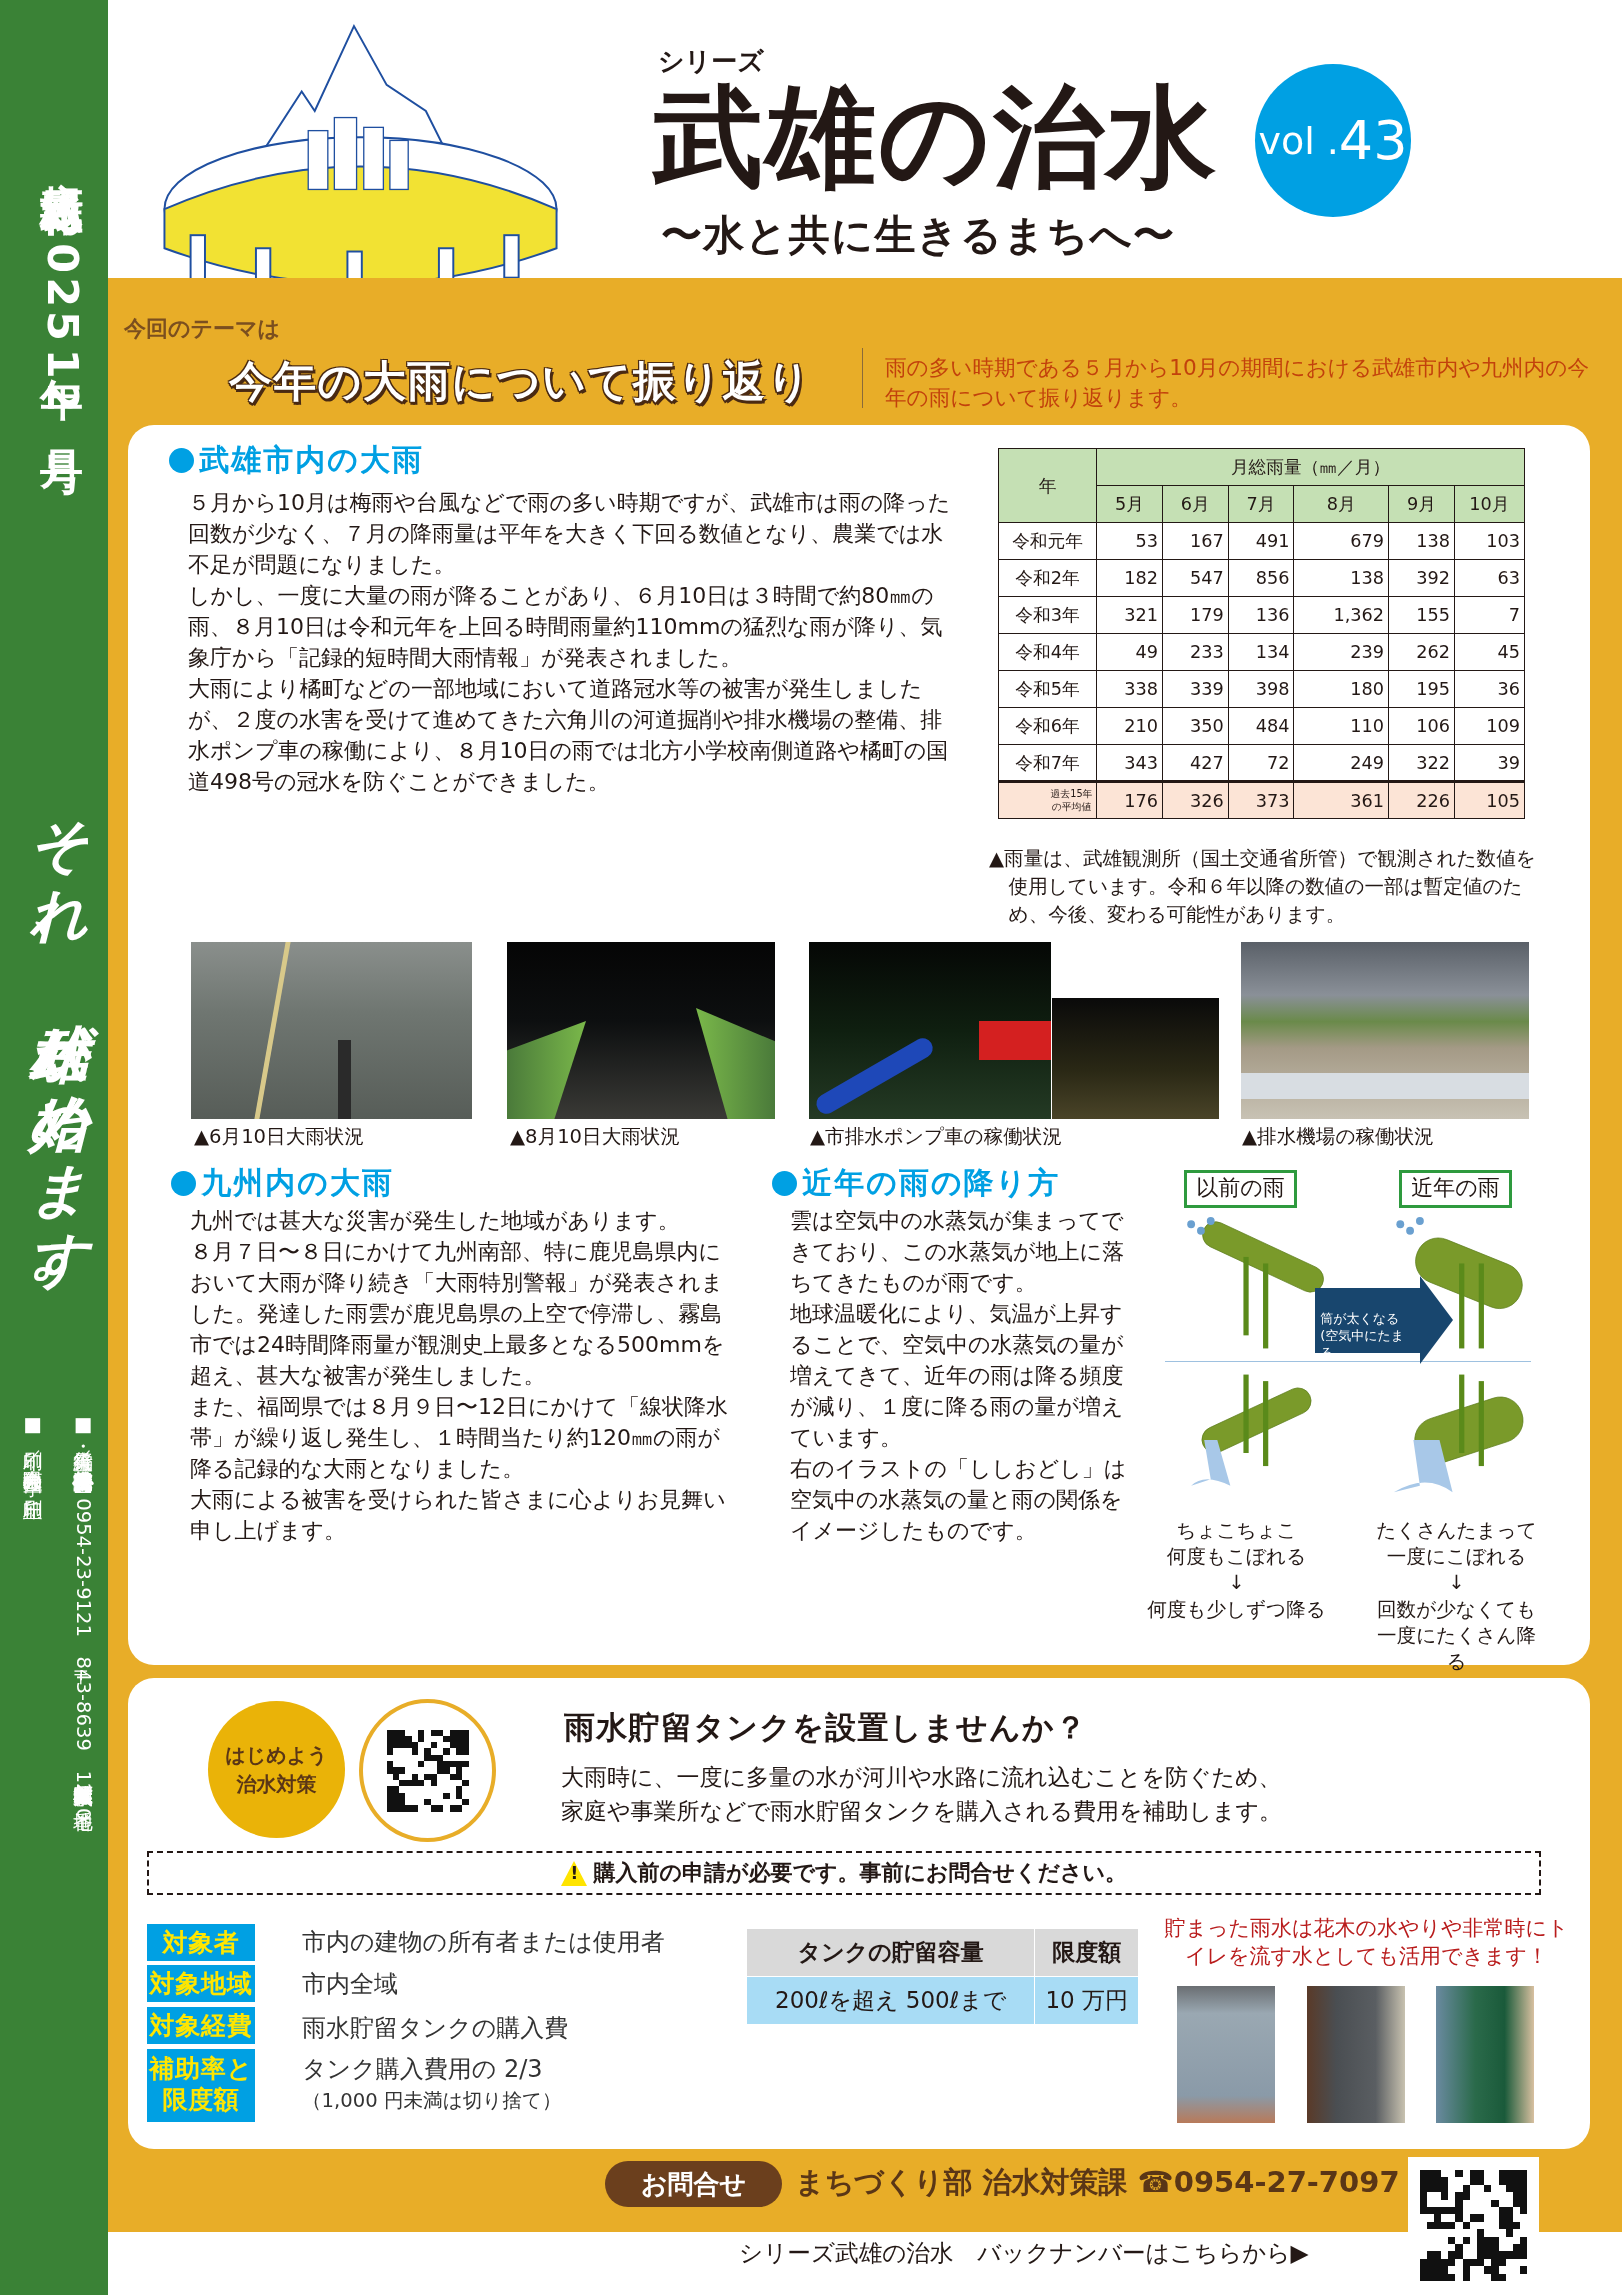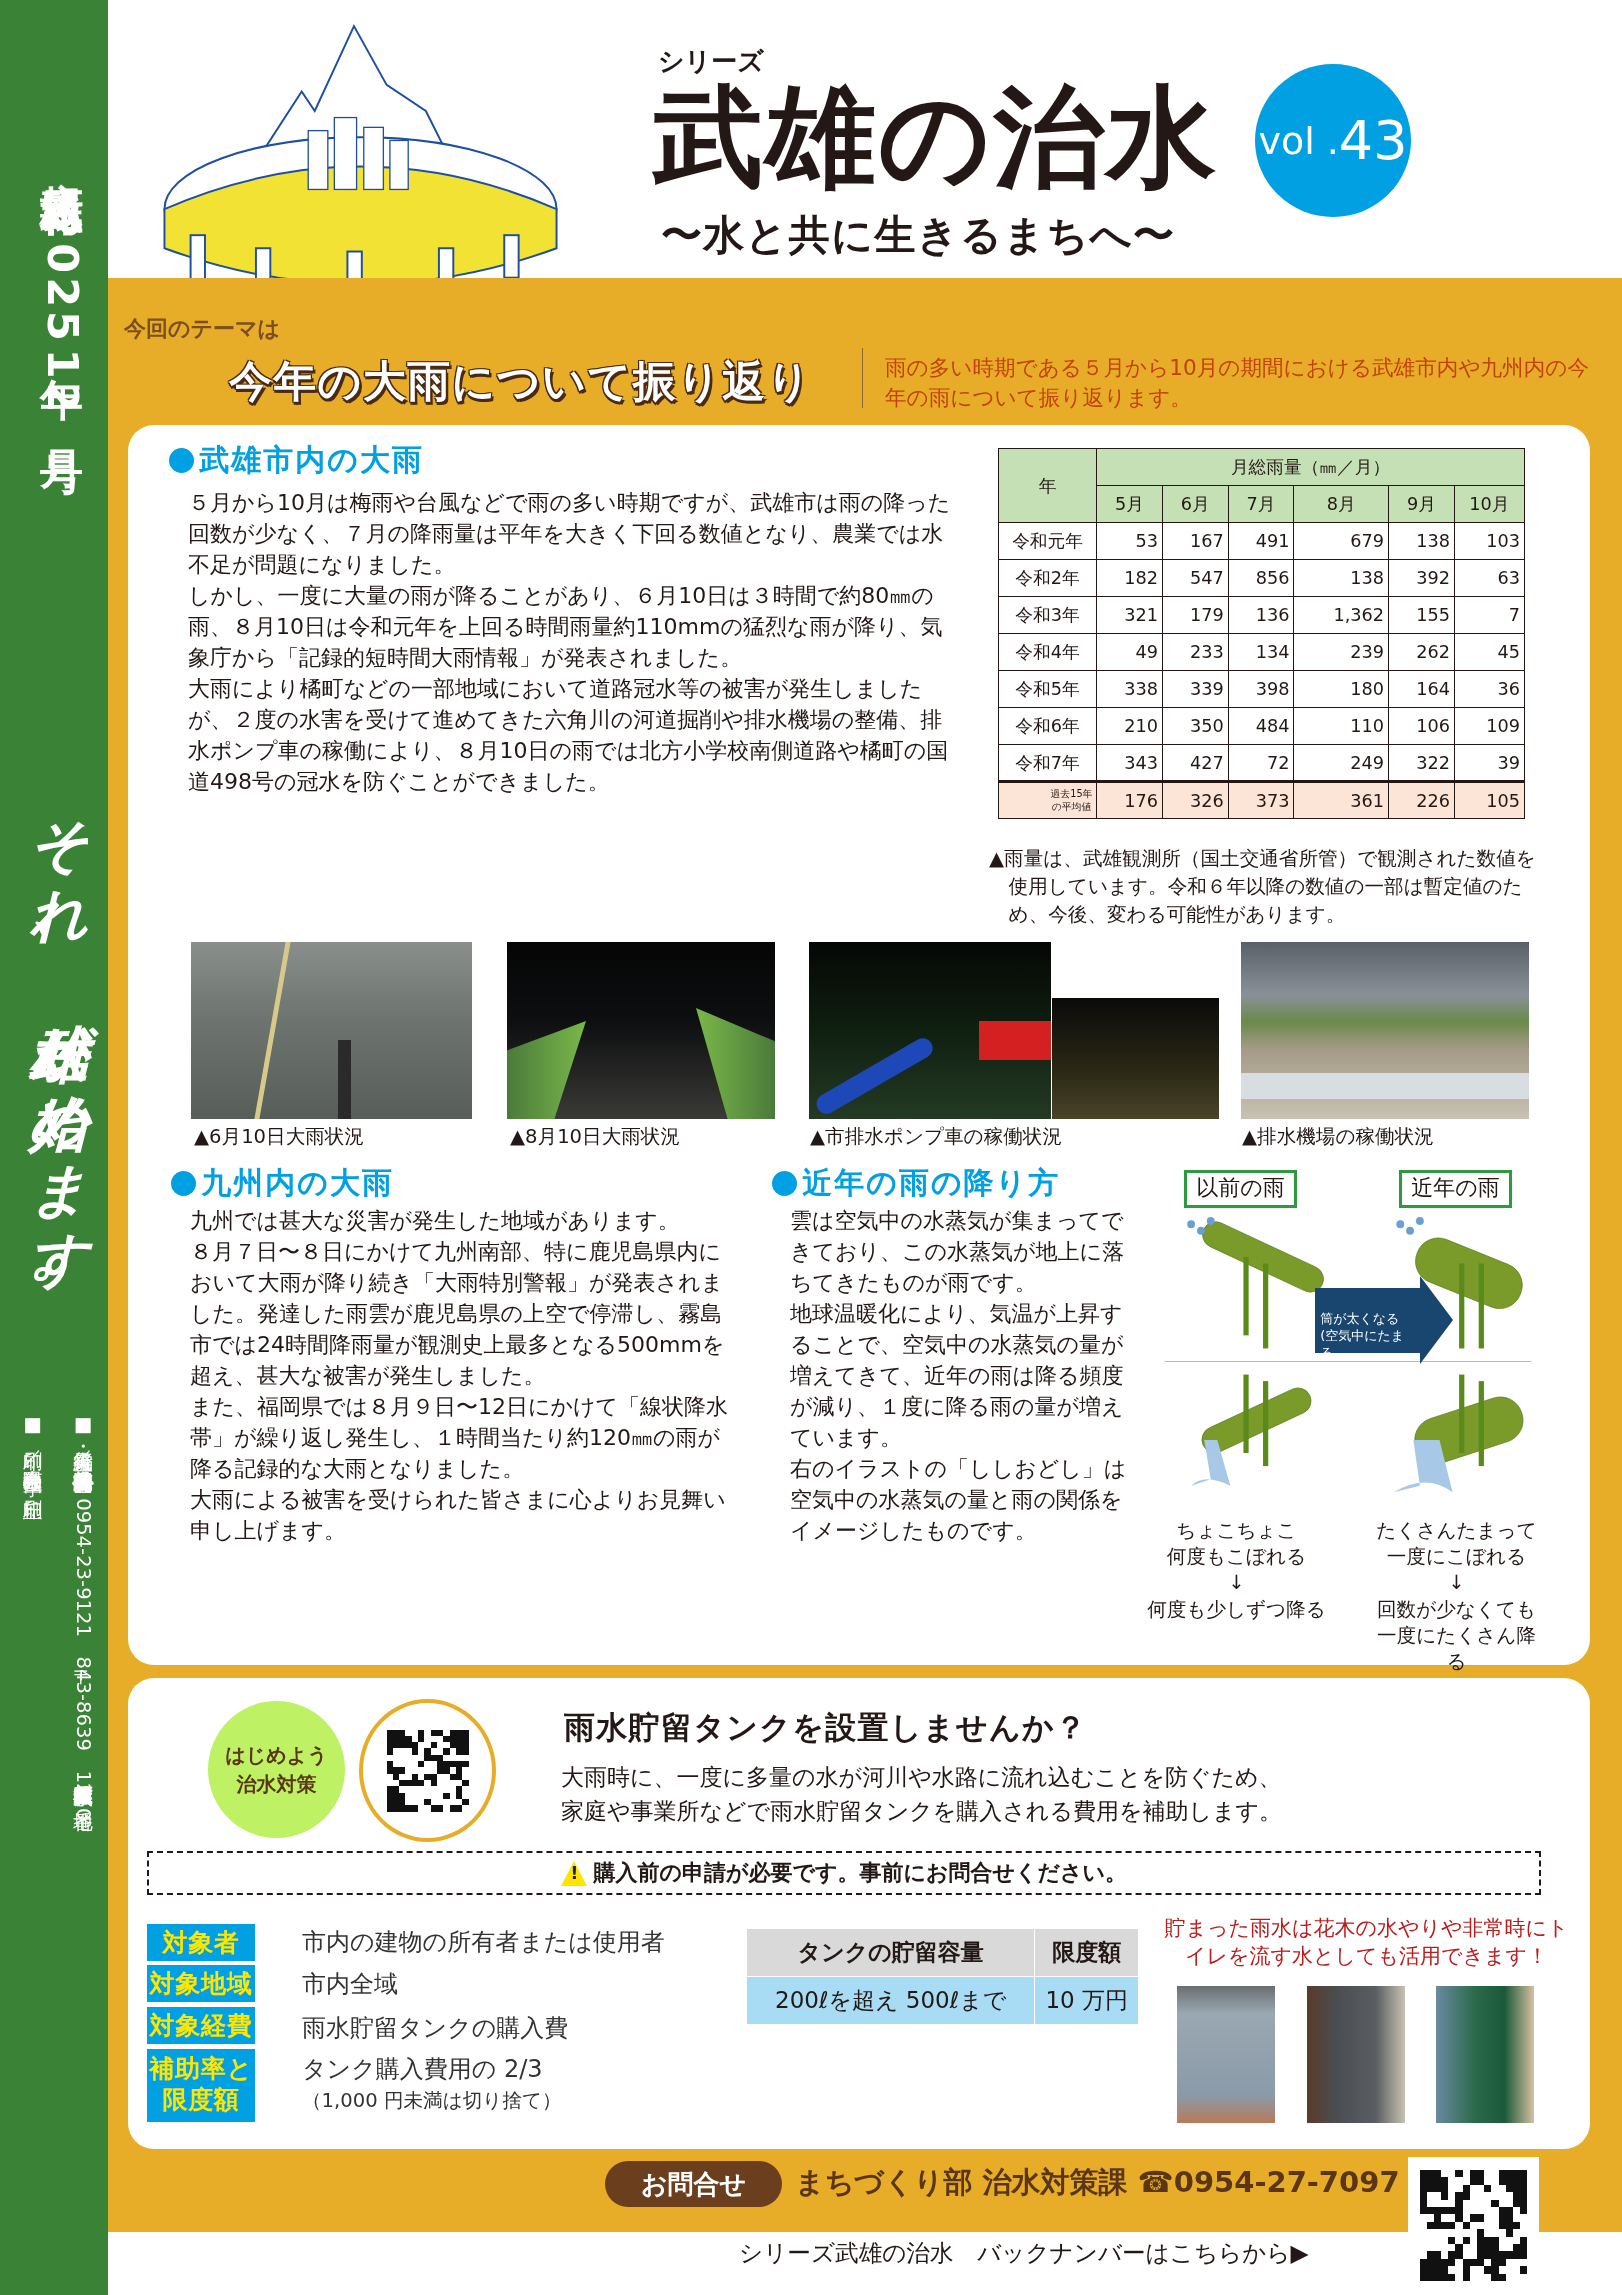--- a/index.html
+++ b/index.html
@@ -49,21 +49,21 @@
 
   .photo { position: absolute; overflow: hidden; }
   .cap { position: absolute; font-size: 19.6px; }
 
   
   .rain-box { position: absolute; border: 3.3px solid #2e9a3e; background: #fff; font-size: 22px; text-align: center; line-height: 30px; }
   .illus-text { position: absolute; font-size: 19.6px; text-align: center; line-height: 26px; }
   .arrow-band { position: absolute; left: 1315px; top: 1288px; width: 105px; height: 65px; background: #18466e; color: #fff; font-size: 13px; line-height: 17px; padding: 5.2px; }
 
   
-  .hajime-badge { position: absolute; left: 208px; top: 1701px; width: 137px; height: 137px; border-radius: 50%; background: #bef264; color: #5a3616; font-size: 20px; font-weight: bold; text-align: center; display: flex; align-items: center; justify-content: center; line-height: 29px; }
+  .hajime-badge { position: absolute; left: 208px; top: 1701px; width: 137px; height: 137px; border-radius: 50%; background: #eab308; color: #5a3616; font-size: 20px; font-weight: bold; text-align: center; display: flex; align-items: center; justify-content: center; line-height: 29px; }
   .qr-badge { position: absolute; left: 359px; top: 1699px; width: 137px; height: 143px; border-radius: 50%; border: 4.6px solid #e8ad28; background: #fff; display: flex; align-items: center; justify-content: center; }
   .qr { display: grid; grid-template-columns: repeat(11, 1fr); gap: 0; background: #fff; }
   .qr span { display: block; }
   .tank-title { position: absolute; left: 564px; top: 1707px; font-size: 31px; font-weight: bold; letter-spacing: 1.3px; }
   .tank-desc { position: absolute; left: 561px; top: 1760px; font-size: 23px; line-height: 34px; }
   .notice-box { position: absolute; left: 147px; top: 1851px; width: 1394px; height: 44px; border: 2px dashed #231815; display: flex; align-items: center; justify-content: center; font-size: 22px; font-weight: bold; }
   .warn-icon { display: inline-block; width: 0; height: 0; border-left: 13px solid transparent; border-right: 13px solid transparent; border-bottom: 25px solid #ffe400; margin-right: 6.5px; position: relative; }
   .warn-icon::after { content: "!"; position: absolute; left: -3.3px; top: 2.6px; font-size: 17px; color: #231815; }
 
   .label-tag { position: absolute; left: 147px; background: #00a0e3; color: #ffe600; font-size: 25px; font-weight: bold; width: 108px; text-align: center; line-height: 31px; letter-spacing: 0.7px; }
@@ -179,21 +179,21 @@
         <td>239</td>
         <td>262</td>
         <td>45</td>
       </tr>
       <tr>
         <td class="yr">令和5年</td>
         <td>338</td>
         <td>339</td>
         <td>398</td>
         <td>180</td>
-        <td>164</td>
+        <td>195</td>
         <td>36</td>
       </tr>
       <tr>
         <td class="yr">令和6年</td>
         <td>210</td>
         <td>350</td>
         <td>484</td>
         <td>110</td>
         <td>106</td>
         <td>109</td>

